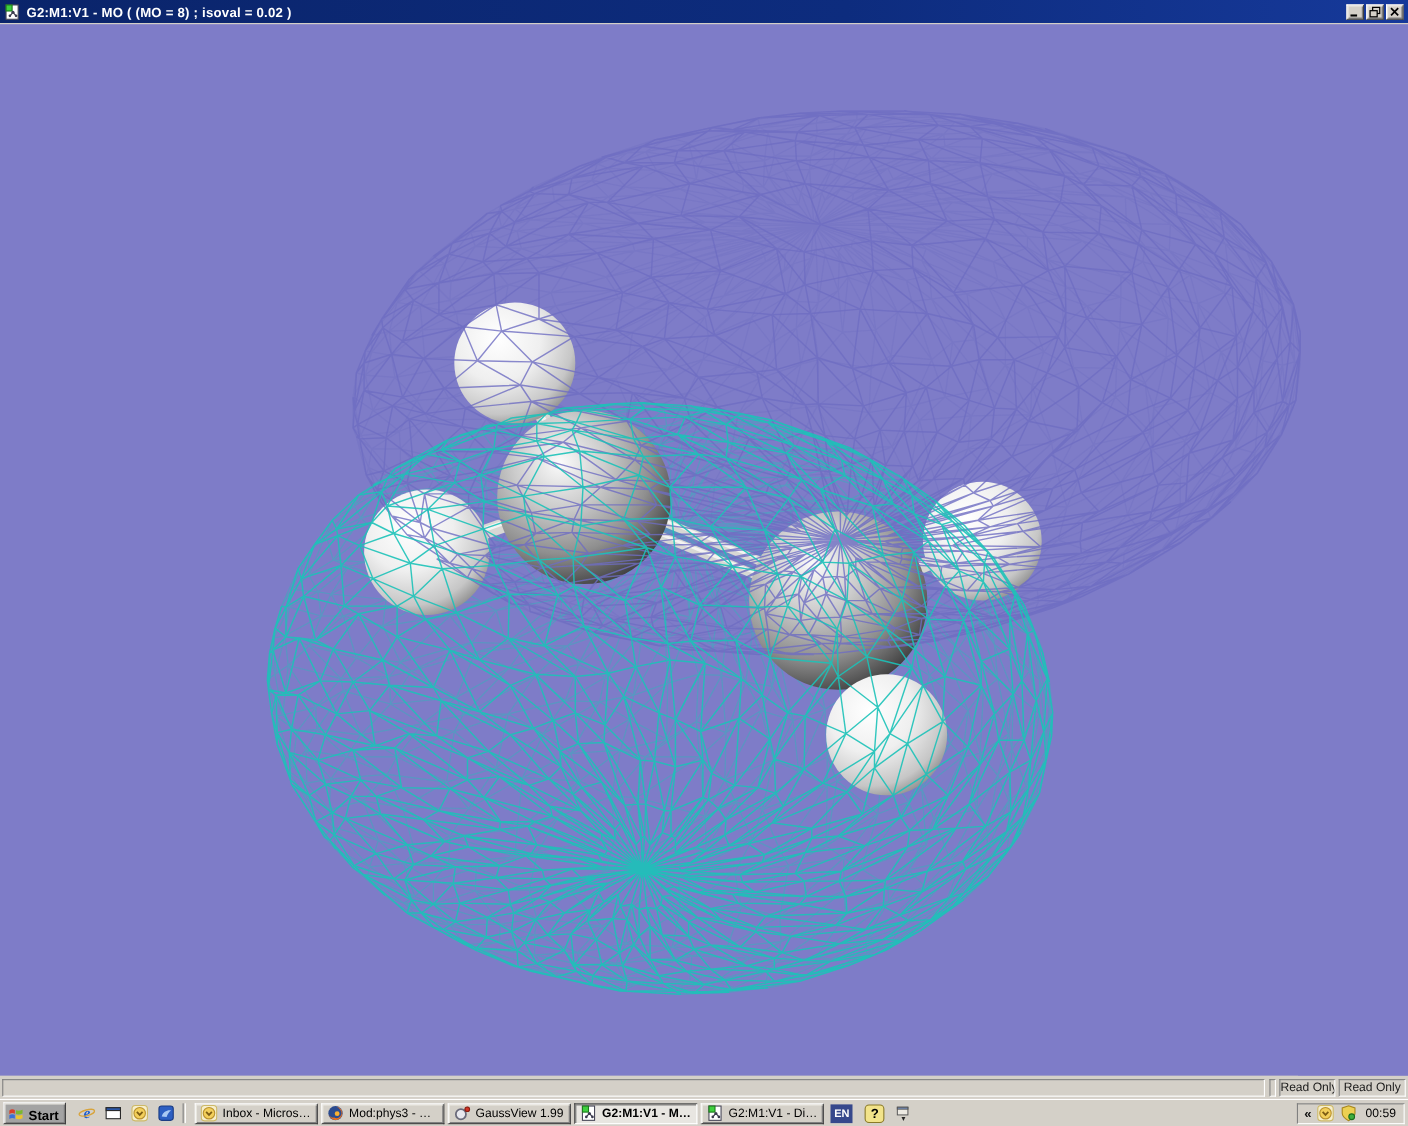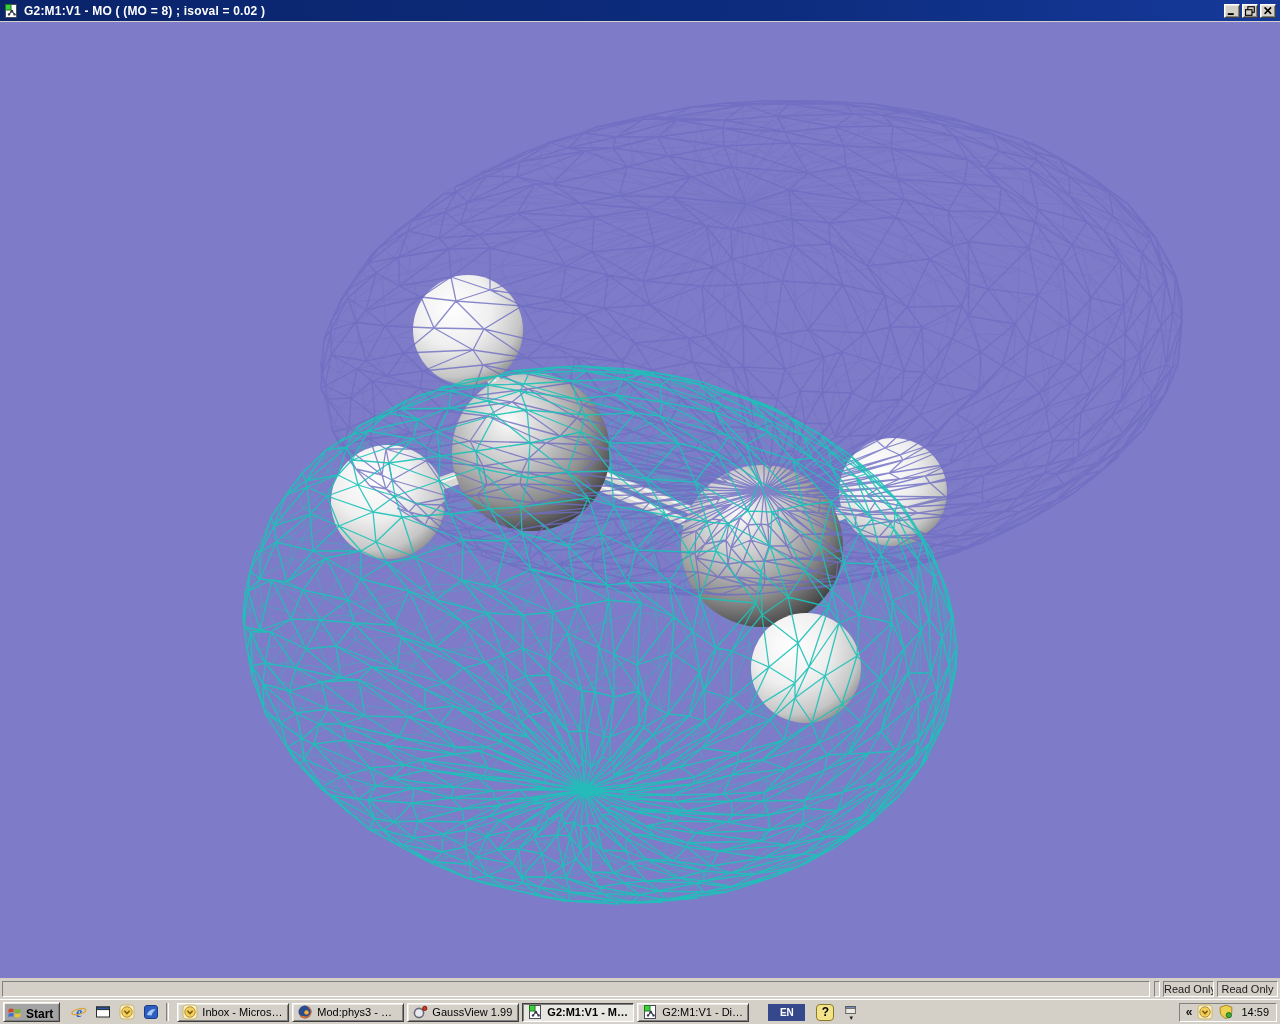--- a/index.html
+++ b/index.html
@@ -45,22 +45,22 @@
   .taskbuttons{display:flex;align-items:center;gap:3px;margin-left:4px}
   .taskbtn{width:112px;height:19px;display:flex;align-items:center;gap:4px;padding:0 4px;
     font-size:11px;color:#000;background:#d4d0c8;cursor:default;white-space:nowrap;overflow:hidden;
     border:1px solid;border-color:#ffffff #404040 #404040 #ffffff;
     box-shadow:inset 1px 1px 0 #ece9e2,inset -1px -1px 0 #808080;
     font-family:"Liberation Sans",sans-serif}
   .taskbtn.active{background:#e8e6e1;font-weight:bold;
     border-color:#404040 #ffffff #ffffff #404040;box-shadow:inset 1px 1px 0 #808080}
   .tbicon{width:16px;height:16px;flex:0 0 16px;display:inline-block}
   .tblabel{overflow:hidden;text-overflow:ellipsis}
-  .lang{width:37px;height:17px;background:#36488c;color:#fff;font-size:10px;font-weight:bold;
-    display:grid;place-items:center;margin-left:19px;cursor:default}
+  .lang{width:20px;height:17px;background:#36488c;color:#fff;font-size:10px;font-weight:bold;
+    display:grid;place-items:center;margin-left:6px;cursor:default}
   .helpbtn{width:18px;height:17px;margin-left:11px;background:#f2e38a;color:#000;
     border:1px solid #8a7a28;border-radius:4px;font-size:12px;font-weight:bold;
     display:grid;place-items:center;cursor:default}
   .deskicon{margin-left:10px;display:flex;flex-direction:column;align-items:center;
     line-height:4px;cursor:default}
   .deskicon .arr{font-size:7px;color:#222}
   .tray{margin-left:auto;height:19px;border:1px solid;
     border-color:#808080 #ffffff #ffffff #808080;display:flex;align-items:center;
     gap:5px;padding:0 7px 0 6px}
   .chev{font-size:12px;font-weight:bold;color:#111;line-height:10px}
@@ -257,15 +257,15 @@
           <circle cx="8" cy="8" r="5.2" fill="#f3cf5a" stroke="#b99230"></circle>
           <path d="M5.4 6.8 L8 9.6 L10.6 6.8" fill="none" stroke="#7c5c14" stroke-width="1.6"></path>
         </svg>
     </span>
     <span class="trayicon">
       <svg viewBox="0 0 16 16" width="16" height="16">
           <path d="M8 1.2 L13.8 3.2 V8 C13.8 11.6 8 14.8 8 14.8 C8 14.8 2.2 11.6 2.2 8 V3.2 Z" fill="#ecd052" stroke="#a8871e"></path>
           <circle cx="10.8" cy="11.2" r="2.6" fill="#3fae3f" stroke="#1c6e1c"></circle>
         </svg>
     </span>
-    <span class="clock">14:59</span>
+    <span class="clock">00:59</span>
   </div>
 </div>
 
 </body></html>

